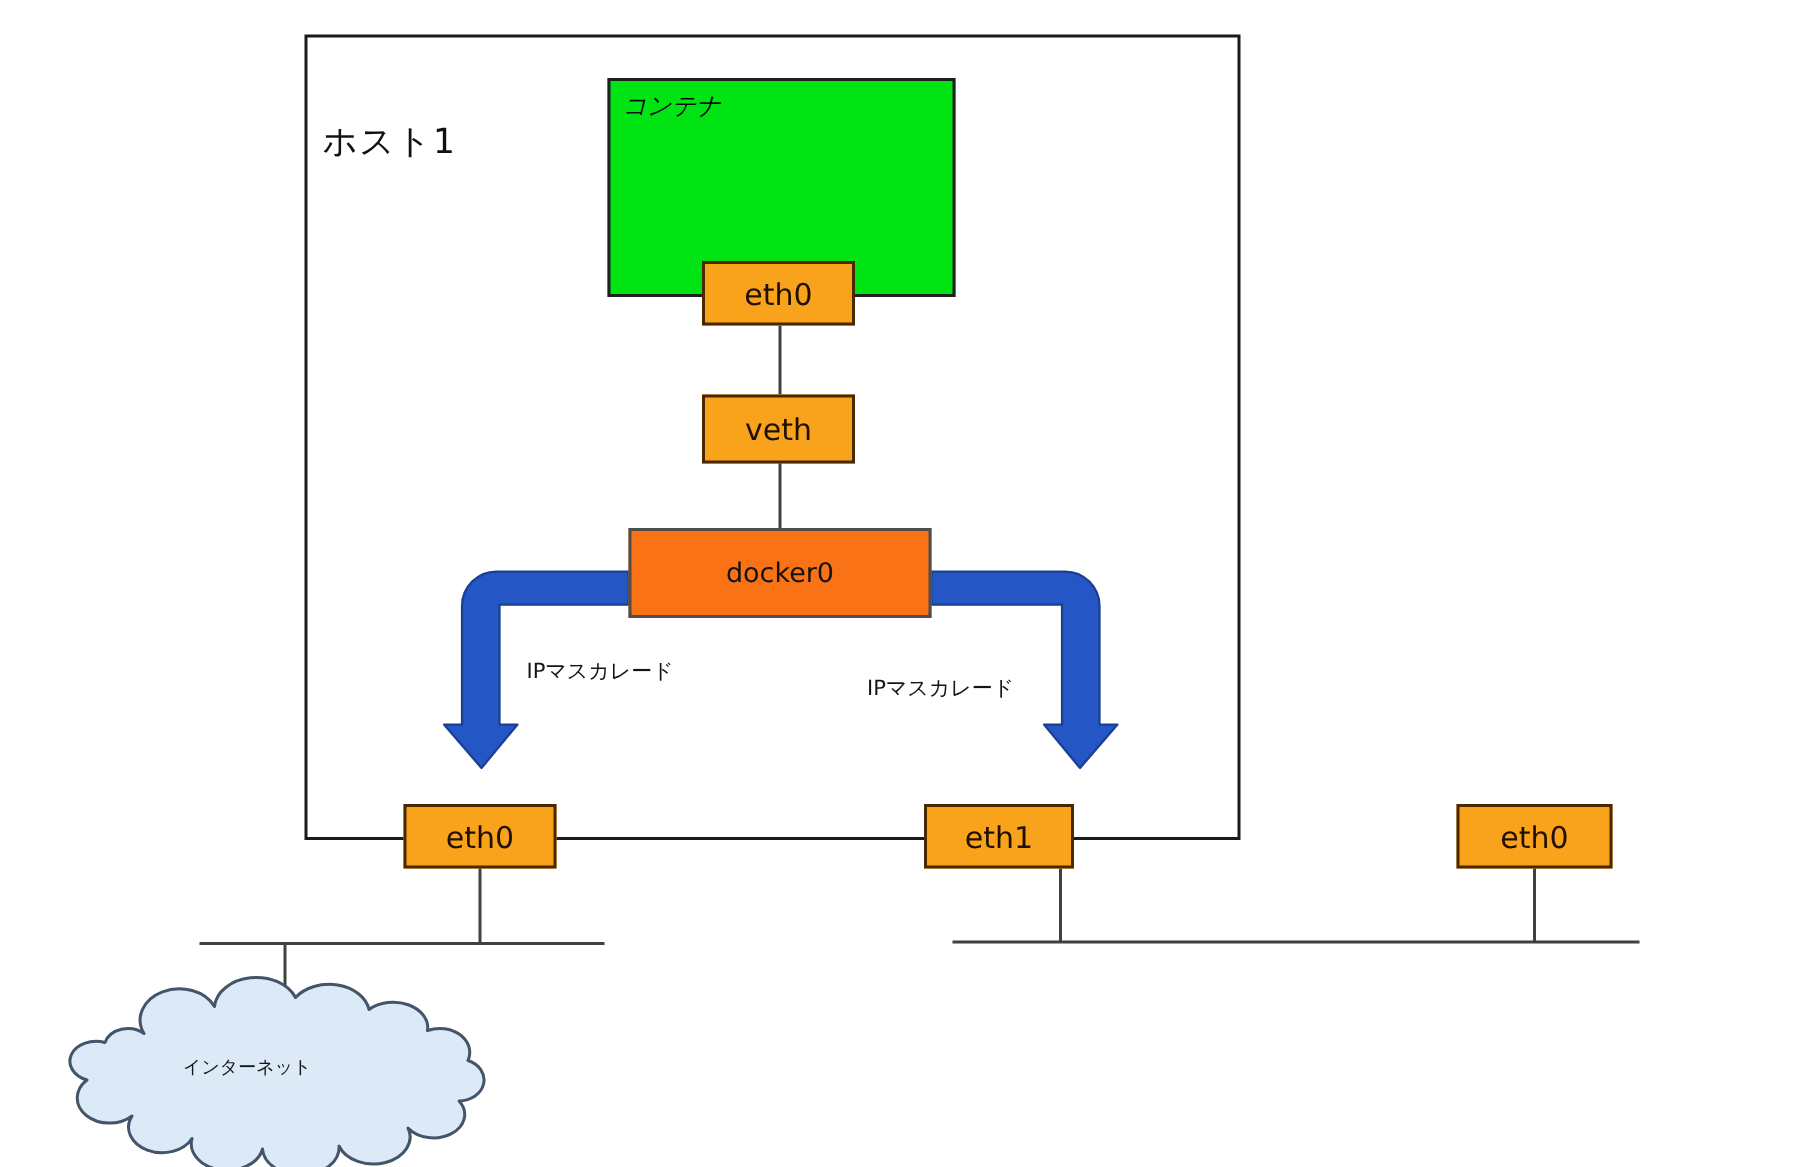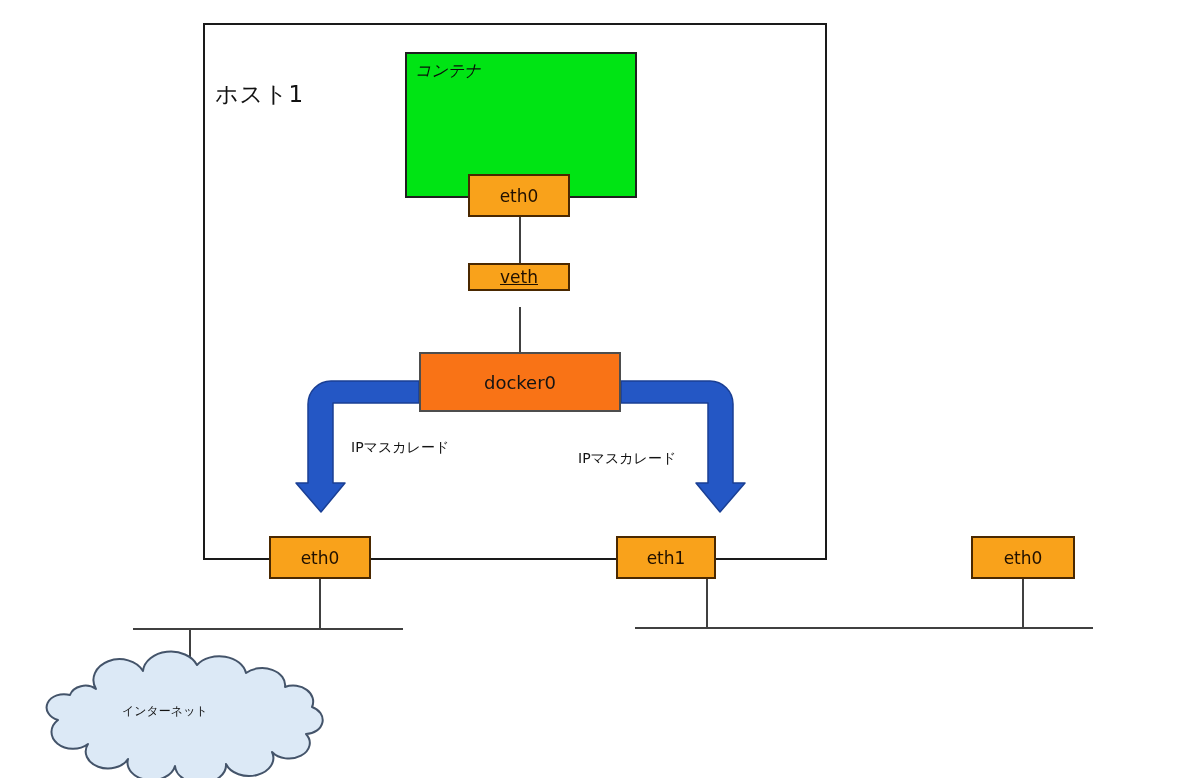--- a/index.html
+++ b/index.html
@@ -25,26 +25,26 @@
   }
   svg.layer{position:absolute;left:0;top:0;z-index:2;}
   .green-box{
     position:absolute;left:405px;top:52px;width:232px;height:146px;
     background:#00E414;border:2px solid #1f1f1f;z-index:3;box-sizing:border-box;
   }
   .green-title{position:absolute;left:8px;top:7px;font-size:16px;color:#0a0a0a;font-style:italic;}
   .node{
     position:absolute;z-index:4;box-sizing:border-box;
     display:flex;align-items:center;justify-content:center;
-    font-size:17px;color:#201000;
+    font-size:20px;color:#201000;
   }
   .orange{background:#F9A21B;border:2px solid #4A2800;}
   .bridge{background:#f97316;border:2px solid #4d4d4d;font-size:18px;color:#141414;}
   #eth0-container{left:468px;top:174px;width:102px;height:43px;}
-  #veth{left:468px;top:263px;width:102px;height:28px;text-decoration:underline;}
+  #veth{left:468px;top:263px;width:102px;height:46px;}
   #docker0{left:419px;top:352px;width:202px;height:60px;}
   #eth0-host1{left:269px;top:536px;width:102px;height:43px;}
   #eth1-host1{left:616px;top:536px;width:100px;height:43px;}
   #eth0-host2{left:971px;top:536px;width:104px;height:43px;}
   .annot{
     position:absolute;z-index:5;font-size:14px;color:#141414;white-space:nowrap;
   }
   #masq-left{left:351px;top:439px;}
   #masq-right{left:578px;top:450px;}
   #internet-label{left:122px;top:703px;font-size:12px;z-index:5;}

